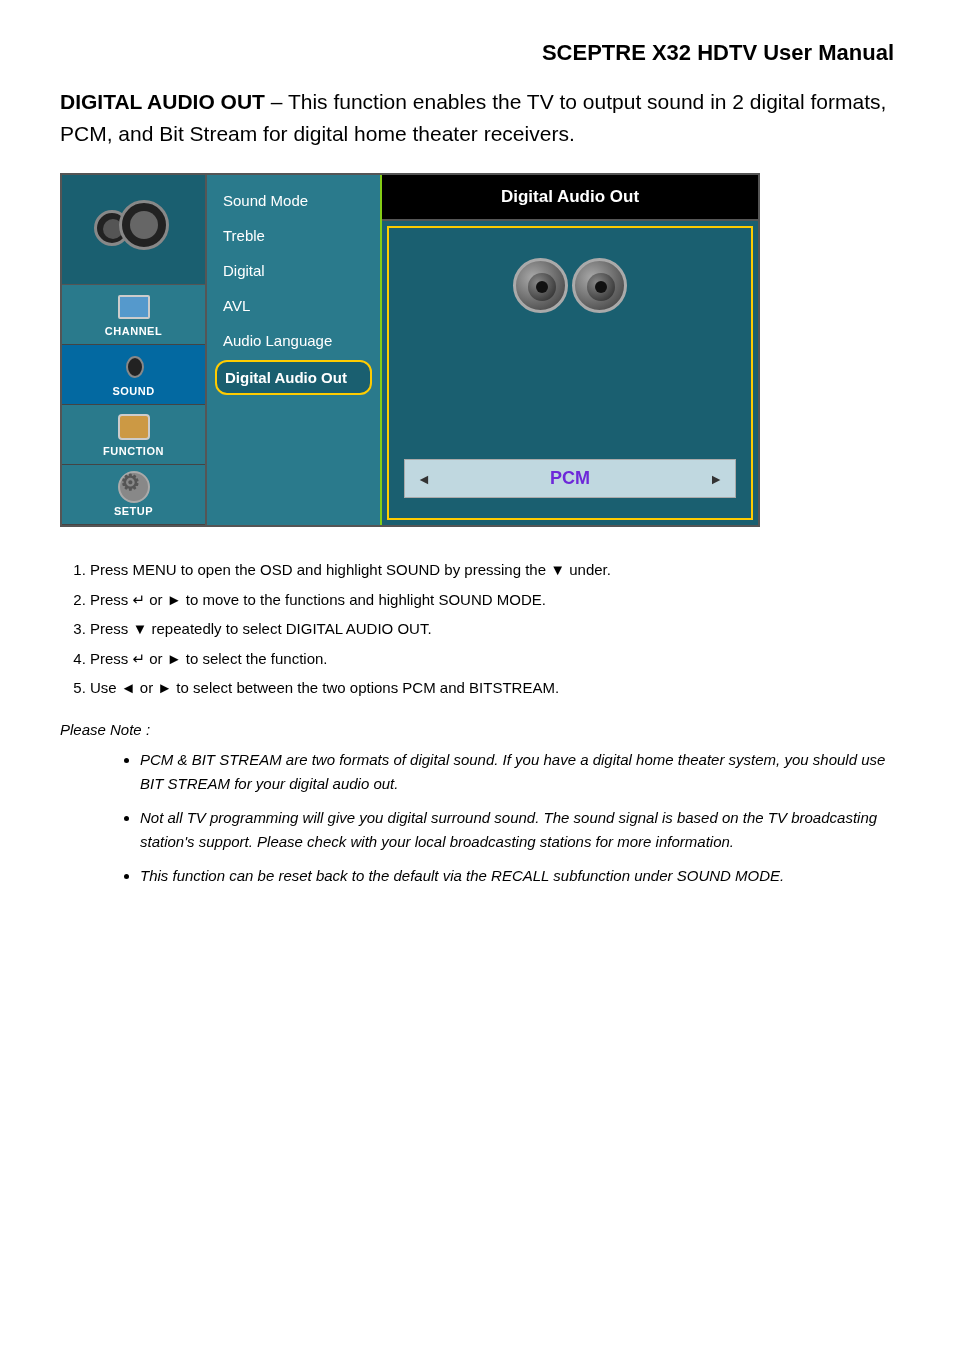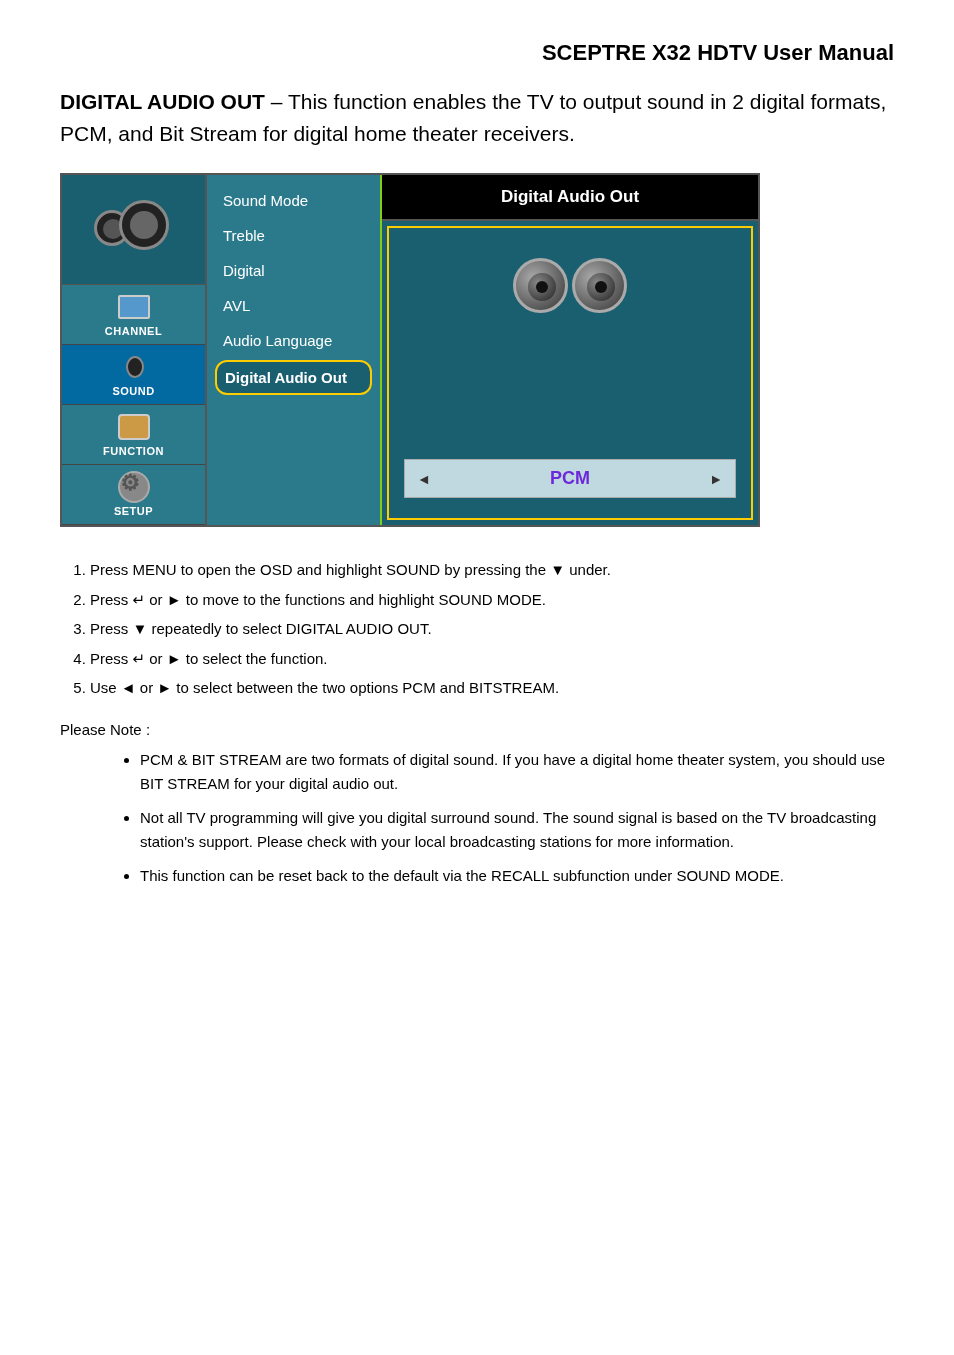--- a/index.html
+++ b/index.html
@@ -342,20 +342,21 @@
     }
 
     .instructions ol li {
       font-size: 15px;
       line-height: 1.7;
       margin-bottom: 4px;
     }
 
     .note-section {
       margin-top: 16px;
+      font-style: italic;
     }
 
     .note-section p {
       font-size: 15px;
       margin-bottom: 10px;
     }
 
     .note-section ul {
       list-style: disc;
       padding-left: 80px;

